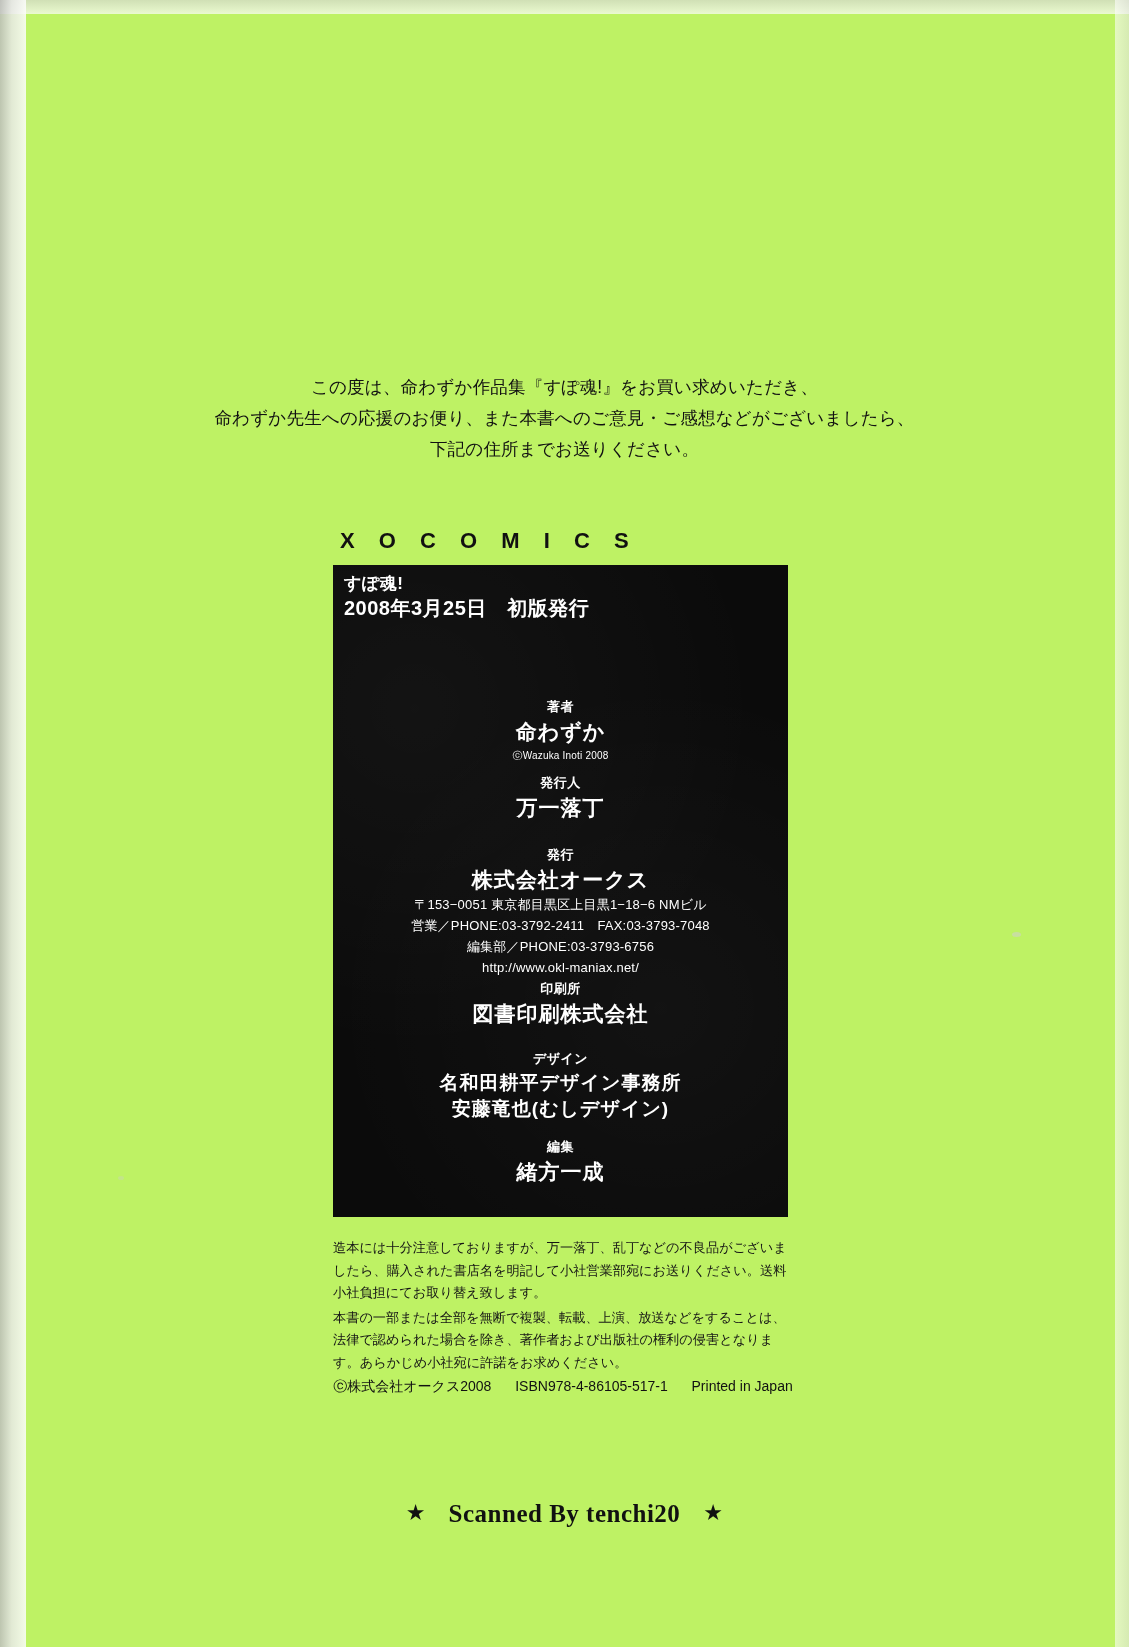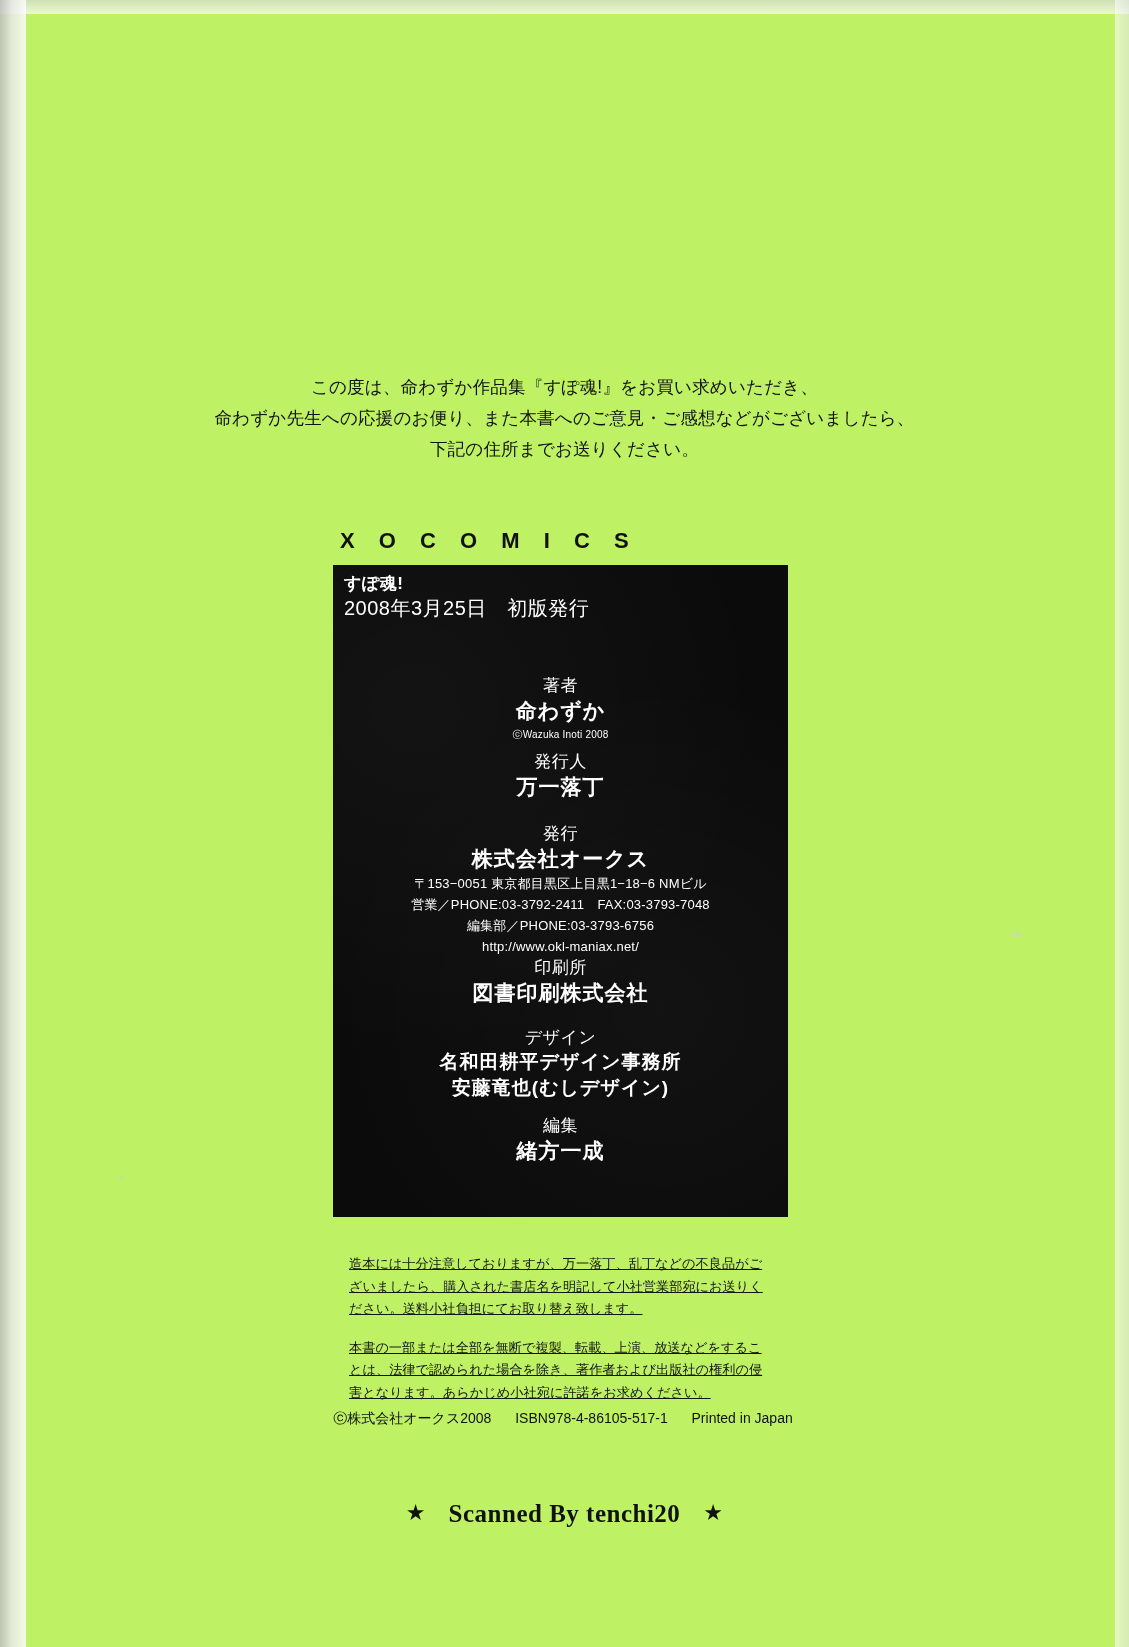--- a/index.html
+++ b/index.html
@@ -90,32 +90,33 @@
     text-align: left;
     line-height: 25px;
   }
   .colophon-title .t1 {
     font-size: 17px;
     font-weight: bold;
     letter-spacing: .5px;
   }
   .colophon-title .t2 {
     font-size: 20px;
-    font-weight: normal;
+    font-weight: bold;
     letter-spacing: .5px;
   }
   .cred {
     text-align: center;
     width: 100%;
   }
   .cred .role {
-    font-size: 17px;
-    font-weight: normal;
+    font-size: 13px;
+    font-weight: bold;
     line-height: 22px;
     letter-spacing: .5px;
+    margin-top: 21px;
   }
   .cred .name {
     font-size: 21px;
     font-weight: bold;
     line-height: 28px;
     letter-spacing: 1px;
   }
   .cred .name.small {
     font-size: 19px;
     line-height: 26px;
@@ -142,34 +143,34 @@
   .legal {
     position: absolute;
     left: 333px;
     width: 458px;
     top: 1237px;
     font-size: 13.2px;
     line-height: 22.5px;
     color: #151515;
     text-align: left;
   }
-  .legal p { margin: 16px; text-decoration: underline; }
+  .legal p { margin: 0; }
   .legal p + p { margin-top: 2px; }
 
   .footer-line {
     position: absolute;
     left: 333px;
     width: 460px;
     top: 1378px;
     font-size: 14px;
     color: #111;
     text-align: center;
     white-space: nowrap;
   }
-  .footer-line span { display: inline-block; margin-top: 32px; }
+  .footer-line span { display: inline-block; }
   .footer-line .gap { width: 16px; }
 
   .scanned-by {
     position: absolute;
     left: 0; right: 0;
     top: 1500px;
     text-align: center;
     font-family: "Liberation Serif", serif;
     font-size: 25px;
     font-weight: bold;

